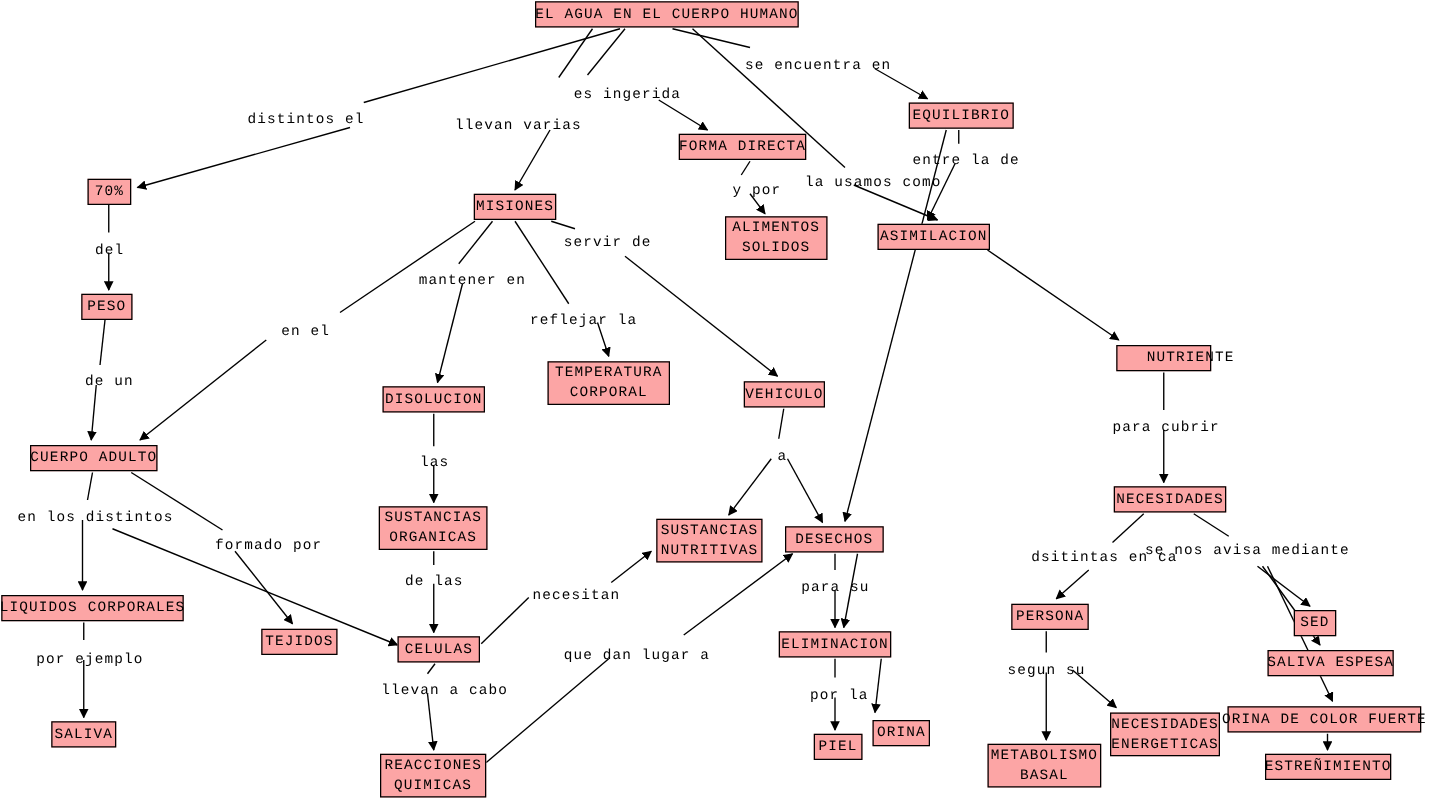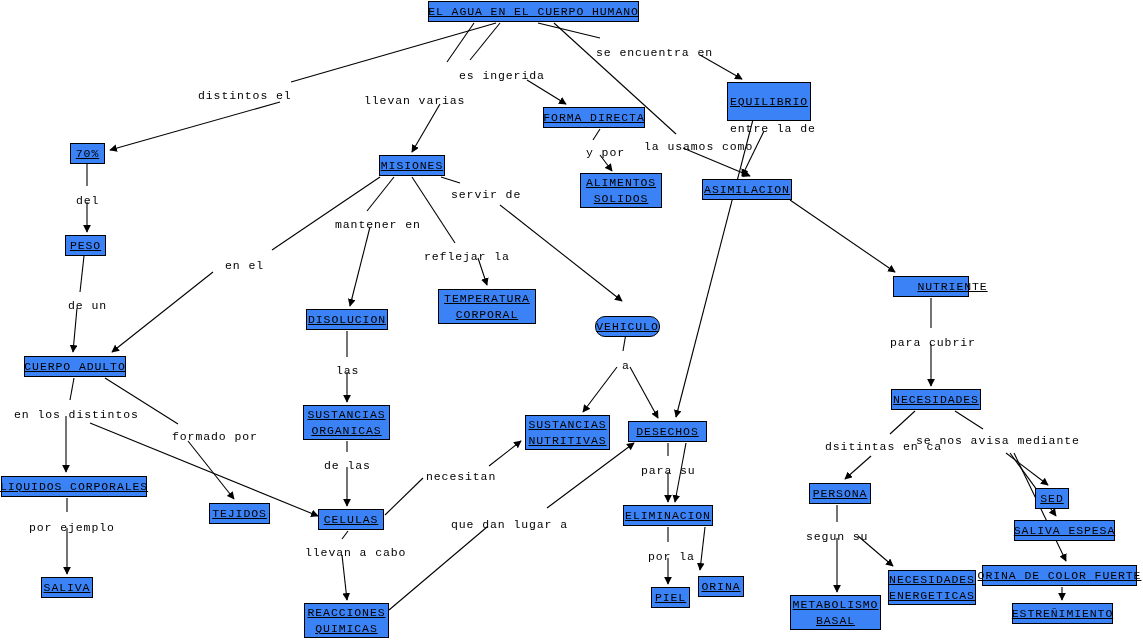--- a/index.html
+++ b/index.html
@@ -2,36 +2,35 @@
 <html><head>
 <meta charset="utf-8">
 <style>
   html,body{margin:0;padding:0;background:#ffffff;}
   body{font-family:"Liberation Mono","DejaVu Sans Mono",monospace;}
   #canvas{position:relative;width:1143px;height:641px;background:#ffffff;overflow:hidden;}
   #edges{position:absolute;left:0;top:0;width:1143px;height:641px;}
   .node{
     position:absolute;
     border:1px solid #000000;
-    background:#3b82f6;
+    background:#fca5a5;
     color:#000000;
     font-family:"Liberation Mono","DejaVu Sans Mono",monospace;
     font-size:11.5px;
     line-height:16px;
     letter-spacing:0.9px;
     text-align:center;
     box-sizing:border-box;
     display:flex;
     flex-direction:column;
     align-items:center;
     justify-content:center;
     white-space:pre;
     padding:2px 5px;
     z-index:3;
-    text-decoration:underline;
   }
   .node .ln{display:block;}
   .lbl{
     position:absolute;
     color:#000000;
     font-family:"Liberation Mono","DejaVu Sans Mono",monospace;
     font-size:11.5px;
     line-height:14px;
     letter-spacing:0.9px;
     white-space:pre;
@@ -195,40 +194,40 @@
     <span class="ln">REACCIONES</span>
     <span class="ln">QUIMICAS</span>
   </div>
   <div class="node" style="left:543px;top:107px;width:102px;height:21px;">
     <span class="ln">FORMA DIRECTA</span>
   </div>
   <div class="node" style="left:580px;top:173px;width:82px;height:35px;">
     <span class="ln">ALIMENTOS</span>
     <span class="ln">SOLIDOS</span>
   </div>
-  <div class="node" style="left:595px;top:316px;width:65px;height:21px;border-radius:10px;">
+  <div class="node" style="left:595px;top:305px;width:65px;height:21px;">
     <span class="ln">VEHICULO</span>
   </div>
   <div class="node" style="left:525px;top:415px;width:85px;height:35px;">
     <span class="ln">SUSTANCIAS</span>
     <span class="ln">NUTRITIVAS</span>
   </div>
   <div class="node" style="left:628px;top:421px;width:79px;height:21px;">
     <span class="ln">DESECHOS</span>
   </div>
   <div class="node" style="left:623px;top:505px;width:90px;height:21px;">
     <span class="ln">ELIMINACION</span>
   </div>
   <div class="node" style="left:651px;top:587px;width:39px;height:21px;">
     <span class="ln">PIEL</span>
   </div>
   <div class="node" style="left:698px;top:576px;width:46px;height:21px;">
     <span class="ln">ORINA</span>
   </div>
-  <div class="node" style="left:727px;top:82px;width:84px;height:39px;">
+  <div class="node" style="left:727px;top:82px;width:84px;height:21px;">
     <span class="ln">EQUILIBRIO</span>
   </div>
   <div class="node" style="left:702px;top:179px;width:90px;height:21px;">
     <span class="ln">ASIMILACION</span>
   </div>
   <div class="node" style="left:893px;top:276px;width:76px;height:21px;padding-left:48px;">
     <span class="ln">NUTRIENTE</span>
   </div>
   <div class="node" style="left:891px;top:389px;width:90px;height:21px;">
     <span class="ln">NECESIDADES</span>

